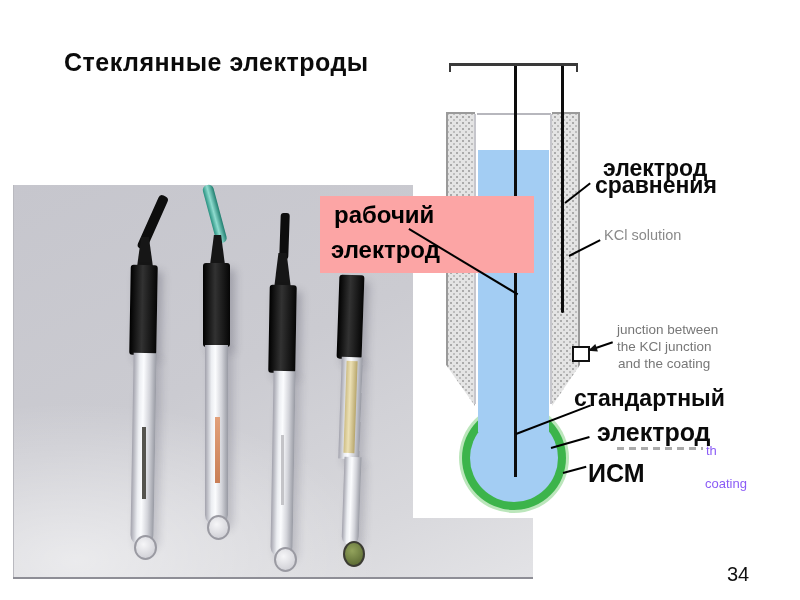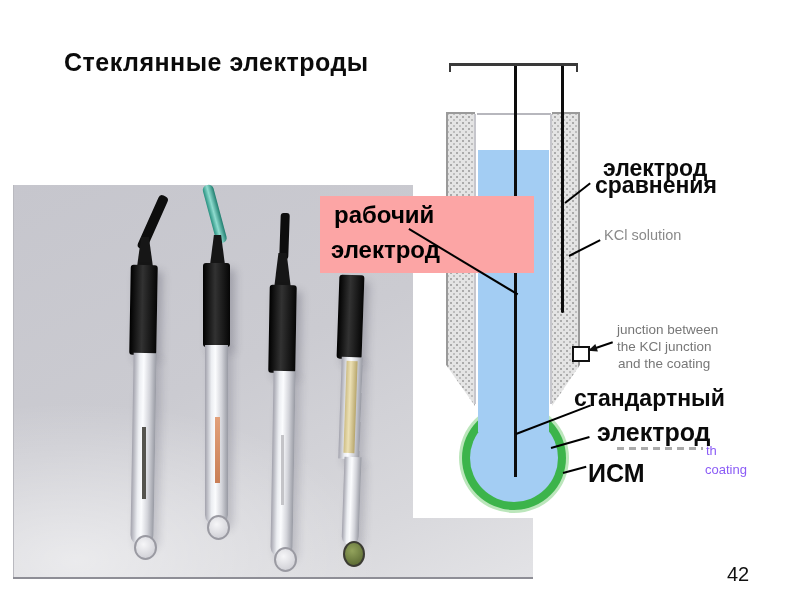--- a/index.html
+++ b/index.html
@@ -120,23 +120,23 @@
 <div class="abs leader" style="left:409px;top:228px;width:127px;transform:rotate(31deg);z-index:61;height:1.5px;"></div>
 
 <div class="abs lbl-b" style="left:603px;top:155px;font-size:23px;">электрод</div>
 <div class="abs lbl-b" style="left:595px;top:172px;font-size:23px;">сравнения</div>
 <div class="abs lbl-g" style="left:604px;top:227px;font-size:14.5px;">KCl solution</div>
 <div class="abs lbl-g" style="left:617px;top:322px;font-size:13.5px;color:#777;">junction between</div>
 <div class="abs lbl-g" style="left:617px;top:339px;font-size:13.5px;color:#777;">the KCl junction</div>
 <div class="abs lbl-g" style="left:618px;top:356px;font-size:13.5px;color:#777;">and  the coating</div>
 <div class="abs frag-dashes"></div>
 <div class="abs frag" style="left:706px;top:443px;font-size:13px;">th</div>
-<div class="abs frag" style="left:705px;top:462px;font-size:13px;">coating</div>
+<div class="abs frag" style="left:705px;top:476px;font-size:13px;">coating</div>
 <div class="abs lbl-b" style="left:574px;top:385px;font-size:23px;">стандартный</div>
 <div class="abs lbl-b" style="left:597px;top:418px;font-size:25px;">электрод</div>
 <div class="abs lbl-b" style="left:588px;top:459px;font-size:25px;">ИСМ</div>
 
 <div class="abs wlabel-box">
   <div class="l1">рабочий</div>
   <div class="l2">электрод</div>
 </div>
 
-<div class="abs page-num">42</div>
+<div class="abs page-num">34</div>
 
 </body></html>

